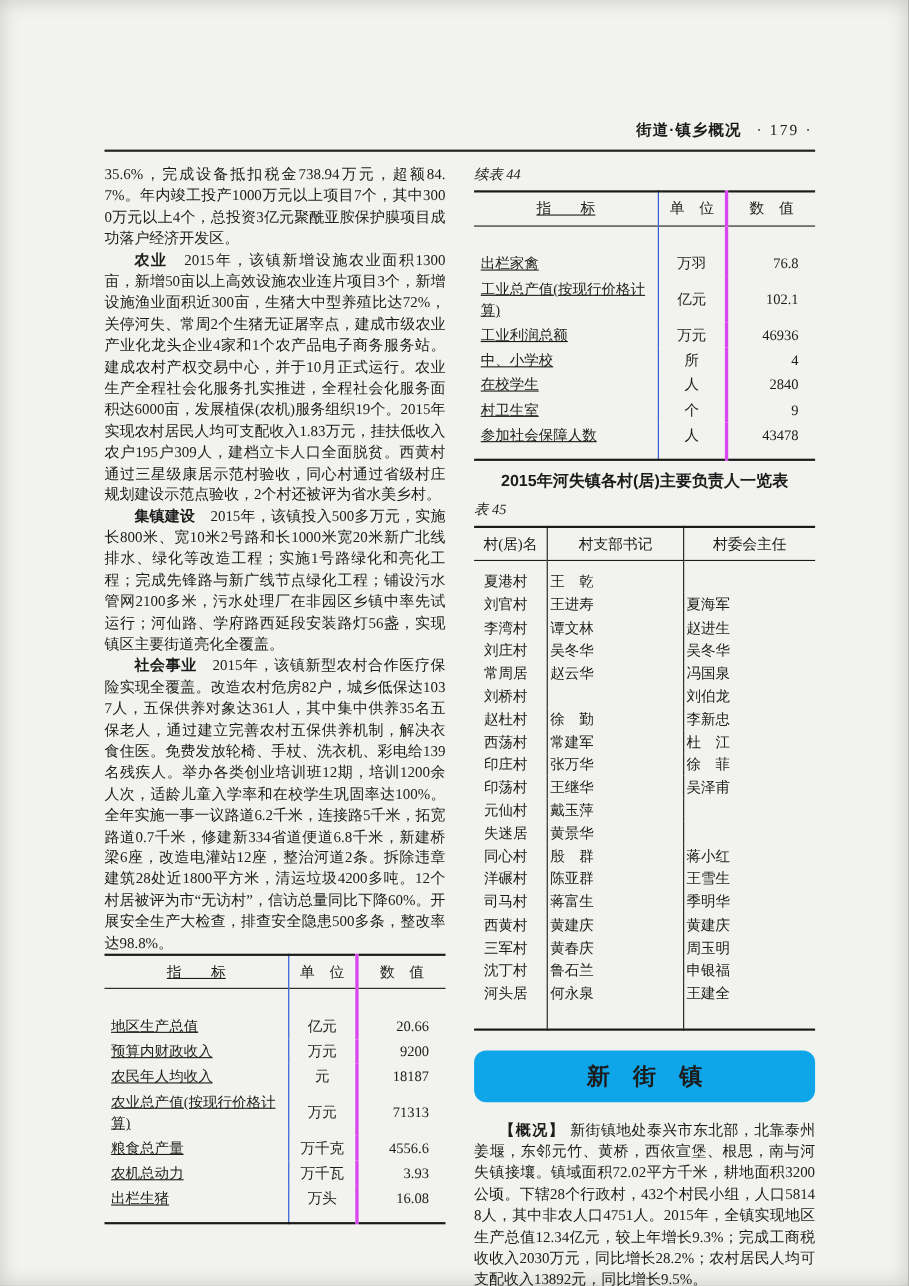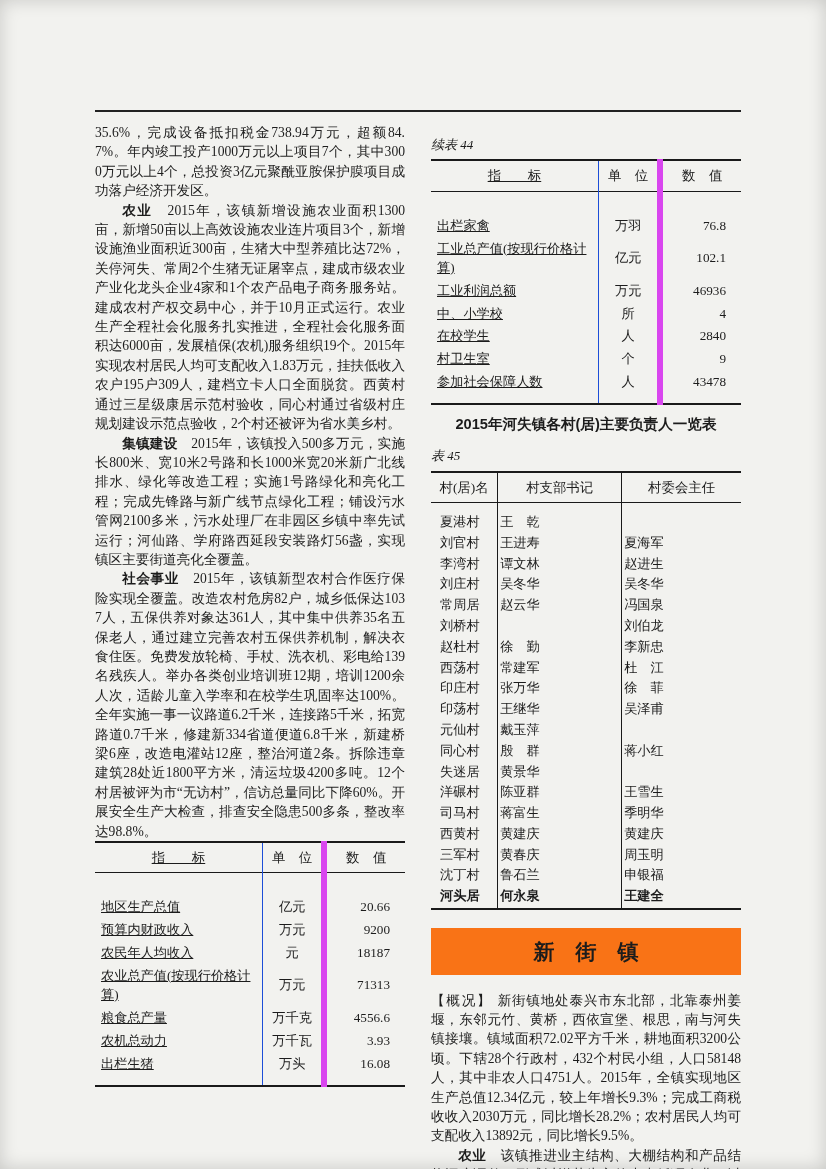--- a/index.html
+++ b/index.html
@@ -21,72 +21,76 @@
   .running-head .pg   { margin-left:10px; letter-spacing:2px; }
   .head-rule { border:0; border-top:2px solid #222; margin-bottom:11px; }
 
   .cols { display:flex; gap:26px; }
   .col  { width:310px; font-size:13.6px; line-height:19.4px; text-align:justify; word-break:break-all; }
 
   p.body { text-indent:2em; }
   p.noindent { text-indent:0; }
   .lead { font-weight:700; }
   .lead::after { content:"\3000"; }
-  .lead-bracket { font-weight:400; letter-spacing:1px; }
+  .lead-bracket { font-weight:700; letter-spacing:1px;margin-left:23px; }
   .lead-bracket::after { content:"\0020"; }
 
   .tbl-title {
     text-align:center; font-weight:700; font-size:14.6px;
     font-family:"Liberation Sans","DejaVu Sans",sans-serif;
     margin:14px 0 5px; line-height:20px;
   }
-  .tbl-label { font-style:italic; font-size:13px; margin:12px 0 5px; }
+  .tbl-label { font-style:italic; font-size:13px; margin:0 0 5px; }
 
   table { width:100%; border-collapse:collapse; border-top:2.2px solid #1a1a1a; border-bottom:2.2px solid #1a1a1a; }
   thead tr { border-bottom:1px solid #1a1a1a; }
   th { font-weight:400; font-size:13.4px; padding:5px 2px; text-align:center; }
   td { font-size:13.2px; }
 
   
   .t44 th:nth-child(1), .t44 td:nth-child(1) { width:54%; border-right:1px solid #1d4ed8;text-decoration:underline; }
-  .t44 th:nth-child(2), .t44 td:nth-child(2) { width:20%; border-right:6px solid #d946ef; }
+  .t44 th:nth-child(2), .t44 td:nth-child(2) { width:20%; border-right:3px solid #d946ef; }
   .t44 th:nth-child(3), .t44 td:nth-child(3) { width:26%; }
   .t44 td { padding:1.7px 4px; }
   .t44 td:nth-child(1) { text-align:left; padding-left:6px; }
   .t44 td:nth-child(2) { text-align:center; }
   .t44 td:nth-child(3) { text-align:right; padding-right:15px; }
   .t44 tbody tr:first-child td { padding-top:24px; }
   .t44 tbody tr:last-child  td { padding-bottom:12px; }
 
   
   .t45 th:nth-child(1), .t45 td:nth-child(1) { width:21.5%; border-right:1.6px solid #1a1a1a; }
   .t45 th:nth-child(2), .t45 td:nth-child(2) { width:40%;   border-right:1.6px solid #1a1a1a; }
   .t45 th:nth-child(3), .t45 td:nth-child(3) { width:38.5%; }
   .t45 td { padding:0.7px 2px; }
   .t45 td:nth-child(1) { text-align:left; padding-left:9px; }
   .t45 td:nth-child(2), .t45 td:nth-child(3) { text-align:left; }
   .t45 tbody tr:first-child td { padding-top:9px; }
-  .t45 tbody tr:last-child  td { padding-bottom:2px;font-weight:bold; }
+  .t45 tbody tr:last-child  td { padding-bottom:22px; }
 
   .section-box {
     background:#c9c9c9;
     text-align:center;
     font-family:"Liberation Sans","DejaVu Sans",sans-serif;
     font-weight:700; font-size:21px; line-height:23px;
     padding:12px 0;
     margin:18px 0 16px;
   }
   .gap-top { margin-top:9px; }
 </style>
 </head>
 <body>
 
 <div class="page">
   <div class="content">
 
+    <div class="running-head">
+      <span class="sect">街道·镇乡概况</span>
+      <span class="pg">· 179 ·</span>
+    </div>
     <hr class="head-rule">
 
     <div class="cols">
 
       <div class="col">
         <p class="body noindent">
           <span>35.6%，完成设备抵扣税金738.94万元，超额84.7%。年内竣工投产1000万元以上项目7个，其中3000万元以上4个，总投资3亿元聚酰亚胺保护膜项目成功落户经济开发区。</span>
         </p>
         <p class="body">
           <span class="lead">农业</span><span>2015年，该镇新增设施农业面积1300亩，新增50亩以上高效设施农业连片项目3个，新增设施渔业面积近300亩，生猪大中型养殖比达72%，关停河失、常周2个生猪无证屠宰点，建成市级农业产业化龙头企业4家和1个农产品电子商务服务站。建成农村产权交易中心，并于10月正式运行。农业生产全程社会化服务扎实推进，全程社会化服务面积达6000亩，发展植保(农机)服务组织19个。2015年实现农村居民人均可支配收入1.83万元，挂扶低收入农户195户309人，建档立卡人口全面脱贫。西黄村通过三星级康居示范村验收，同心村通过省级村庄规划建设示范点验收，2个村还被评为省水美乡村。</span>
@@ -255,30 +259,30 @@
                 <td>印荡村</td>
                 <td>王继华</td>
                 <td>吴泽甫</td>
               </tr>
               <tr>
                 <td>元仙村</td>
                 <td>戴玉萍</td>
                 <td></td>
               </tr>
               <tr>
+                <td>失迷居</td>
+                <td>黄景华</td>
+                <td></td>
+              </tr>
+              <tr>
                 <td>同心村</td>
                 <td>殷　群</td>
                 <td>蒋小红</td>
               </tr>
               <tr>
-                <td>失迷居</td>
-                <td>黄景华</td>
-                <td></td>
-              </tr>
-              <tr>
                 <td>洋碾村</td>
                 <td>陈亚群</td>
                 <td>王雪生</td>
               </tr>
               <tr>
                 <td>司马村</td>
                 <td>蒋富生</td>
                 <td>季明华</td>
               </tr>
               <tr>
@@ -297,21 +301,21 @@
                 <td>申银福</td>
               </tr>
               <tr>
                 <td>河头居</td>
                 <td>何永泉</td>
                 <td>王建全</td>
               </tr>
             </tbody>
         </table>
 
-        <div class="section-box" style="background-color: #f97316;">新　街　镇</div>
+        <div class="section-box" style="background-color: #0ea5e9; border-radius: 11px;">新　街　镇</div>
 
         <p class="body noindent">
           <span class="lead-bracket">【概况】</span><span>新街镇地处泰兴市东北部，北靠泰州姜堰，东邻元竹、黄桥，西依宣堡、根思，南与河失镇接壤。镇域面积72.02平方千米，耕地面积3200公顷。下辖28个行政村，432个村民小组，人口58148人，其中非农人口4751人。2015年，全镇实现地区生产总值12.34亿元，较上年增长9.3%；完成工商税收收入2030万元，同比增长28.2%；农村居民人均可支配收入13892元，同比增长9.5%。</span>
         </p>
         <p class="body">
           <span class="lead">农业</span><span>该镇推进业主结构、大棚结构和产品结构深度调整，形成以洋芋为主的生态循环农业，以绿色经</span>
         </p>
       </div>
     </div>
   </div>

